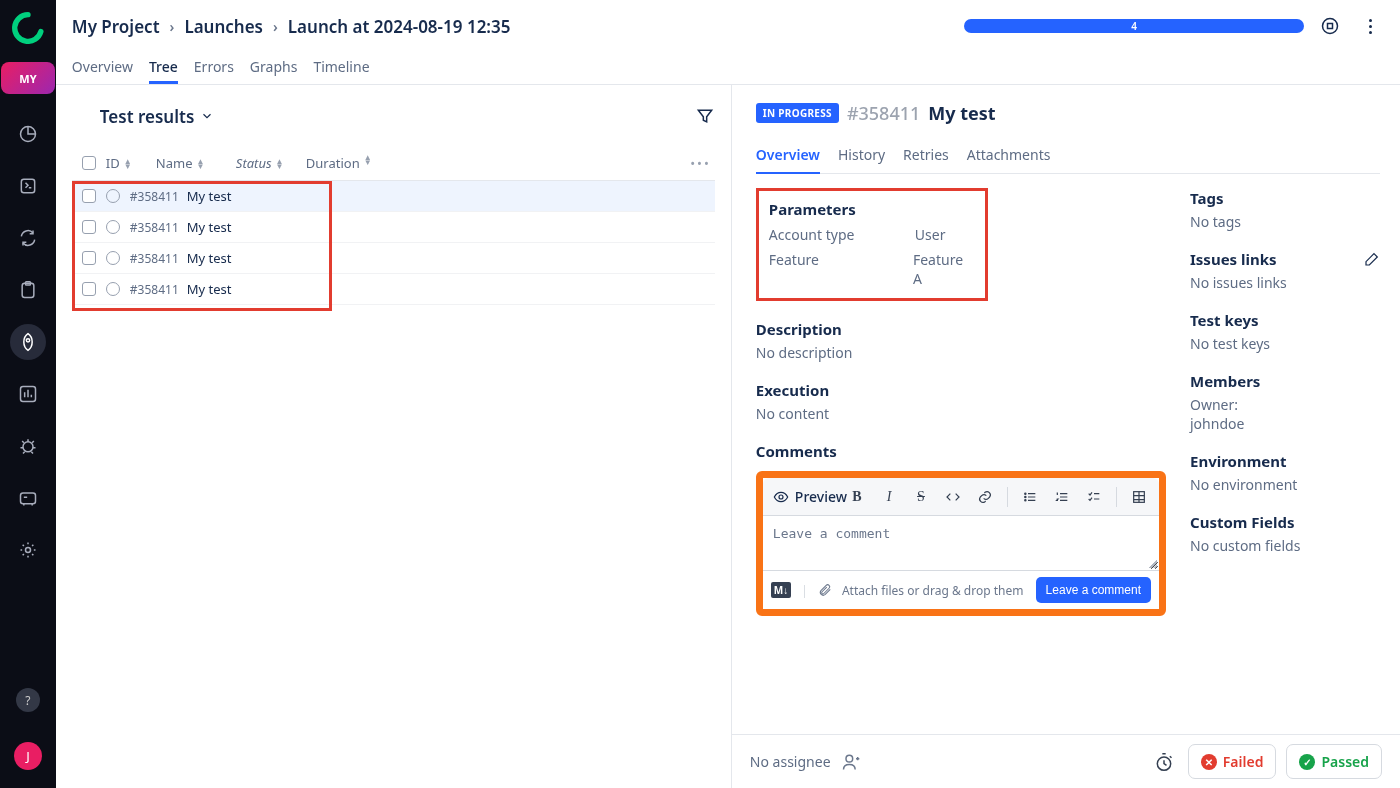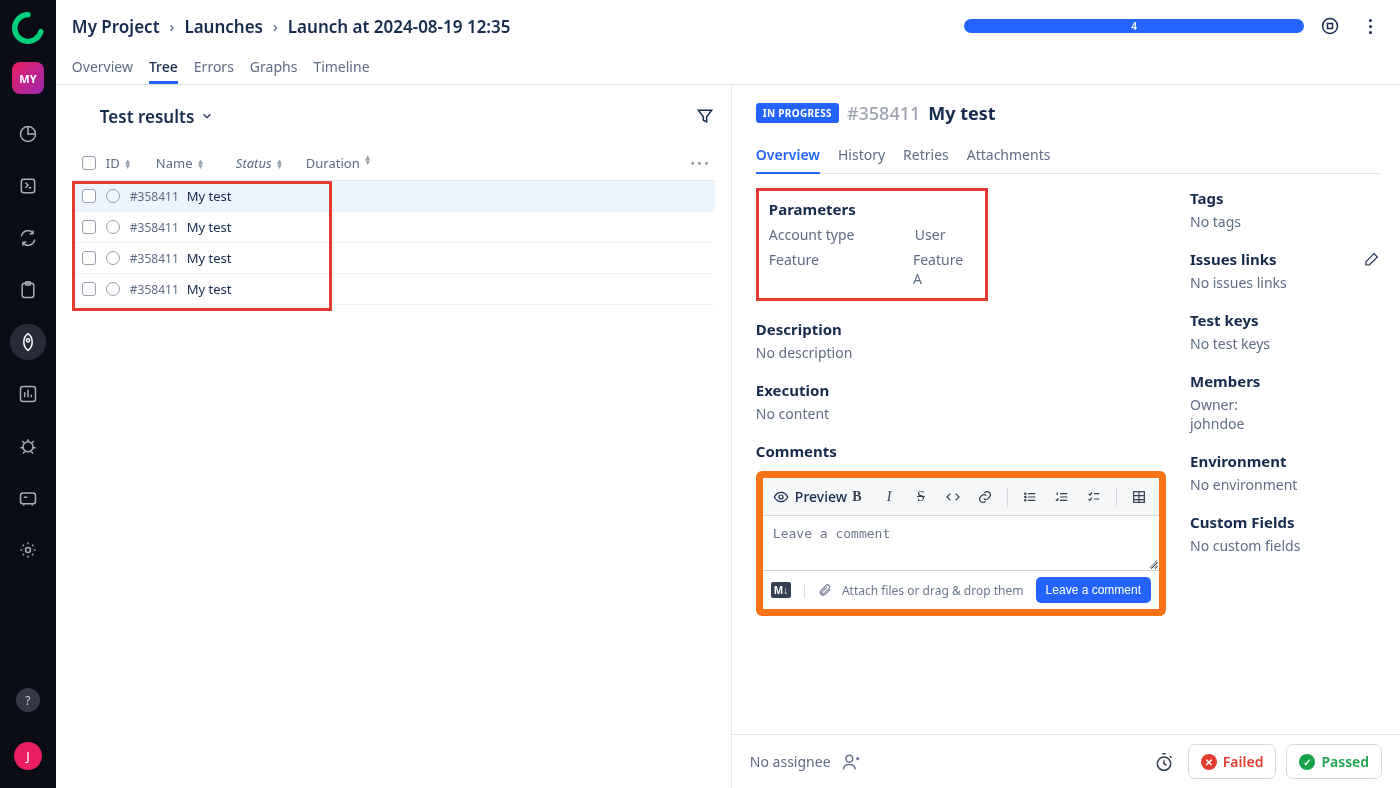--- a/index.html
+++ b/index.html
@@ -2,21 +2,21 @@
 <html><head>
 <meta charset="utf-8">
 <style>
   * { box-sizing: border-box; margin: 0; padding: 0; }
   html, body { height: 100%; font-family: system-ui, -apple-system, "Segoe UI", Roboto, sans-serif; font-size: 14px; color: #172b4d; background: #fff; }
   body { display: flex; width: 1400px; height: 788px; overflow: hidden; }
 
   
   .leftnav { width: 64px; background: #0b0d16; display: flex; flex-direction: column; align-items: center; padding: 12px 0; gap: 18px; }
   .logo { width: 32px; height: 32px; }
-  .avatar-box { width: 32px; height: 32px; border-radius: 8px; background: linear-gradient(135deg,#e91e63,#9c27b0); color: #fff; font-size: 11px; font-weight: 700; display:flex; align-items:center; justify-content:center; }
+  .avatar-box { width: 54px; height: 32px; border-radius: 8px; background: linear-gradient(135deg,#e91e63,#9c27b0); color: #fff; font-size: 11px; font-weight: 700; display:flex; align-items:center; justify-content:center; }
   .nav-icons { display:flex; flex-direction:column; gap: 16px; align-items:center; margin-top: 4px;}
   .nav-icon { width: 36px; height: 36px; display:flex; align-items:center; justify-content:center; color: #a8adbc; border-radius: 50%; cursor:pointer; }
   .nav-icon.active { background: #272b3a; color: #fff; }
   .leftnav-spacer { flex: 1; }
   .help-icon { width: 24px; height: 24px; border-radius: 50%; background: #333846; color: #ccc; display:flex; align-items:center; justify-content:center; font-size: 12px; cursor:pointer; }
   .user-avatar { width: 28px; height: 28px; border-radius: 50%; background: #e91e63; color:#fff; display:flex; align-items:center; justify-content:center; font-size: 13px; cursor:pointer; margin-top: 12px; margin-bottom: 6px;}
 
   
   .main { flex:1; display:flex; flex-direction:column; }
 

